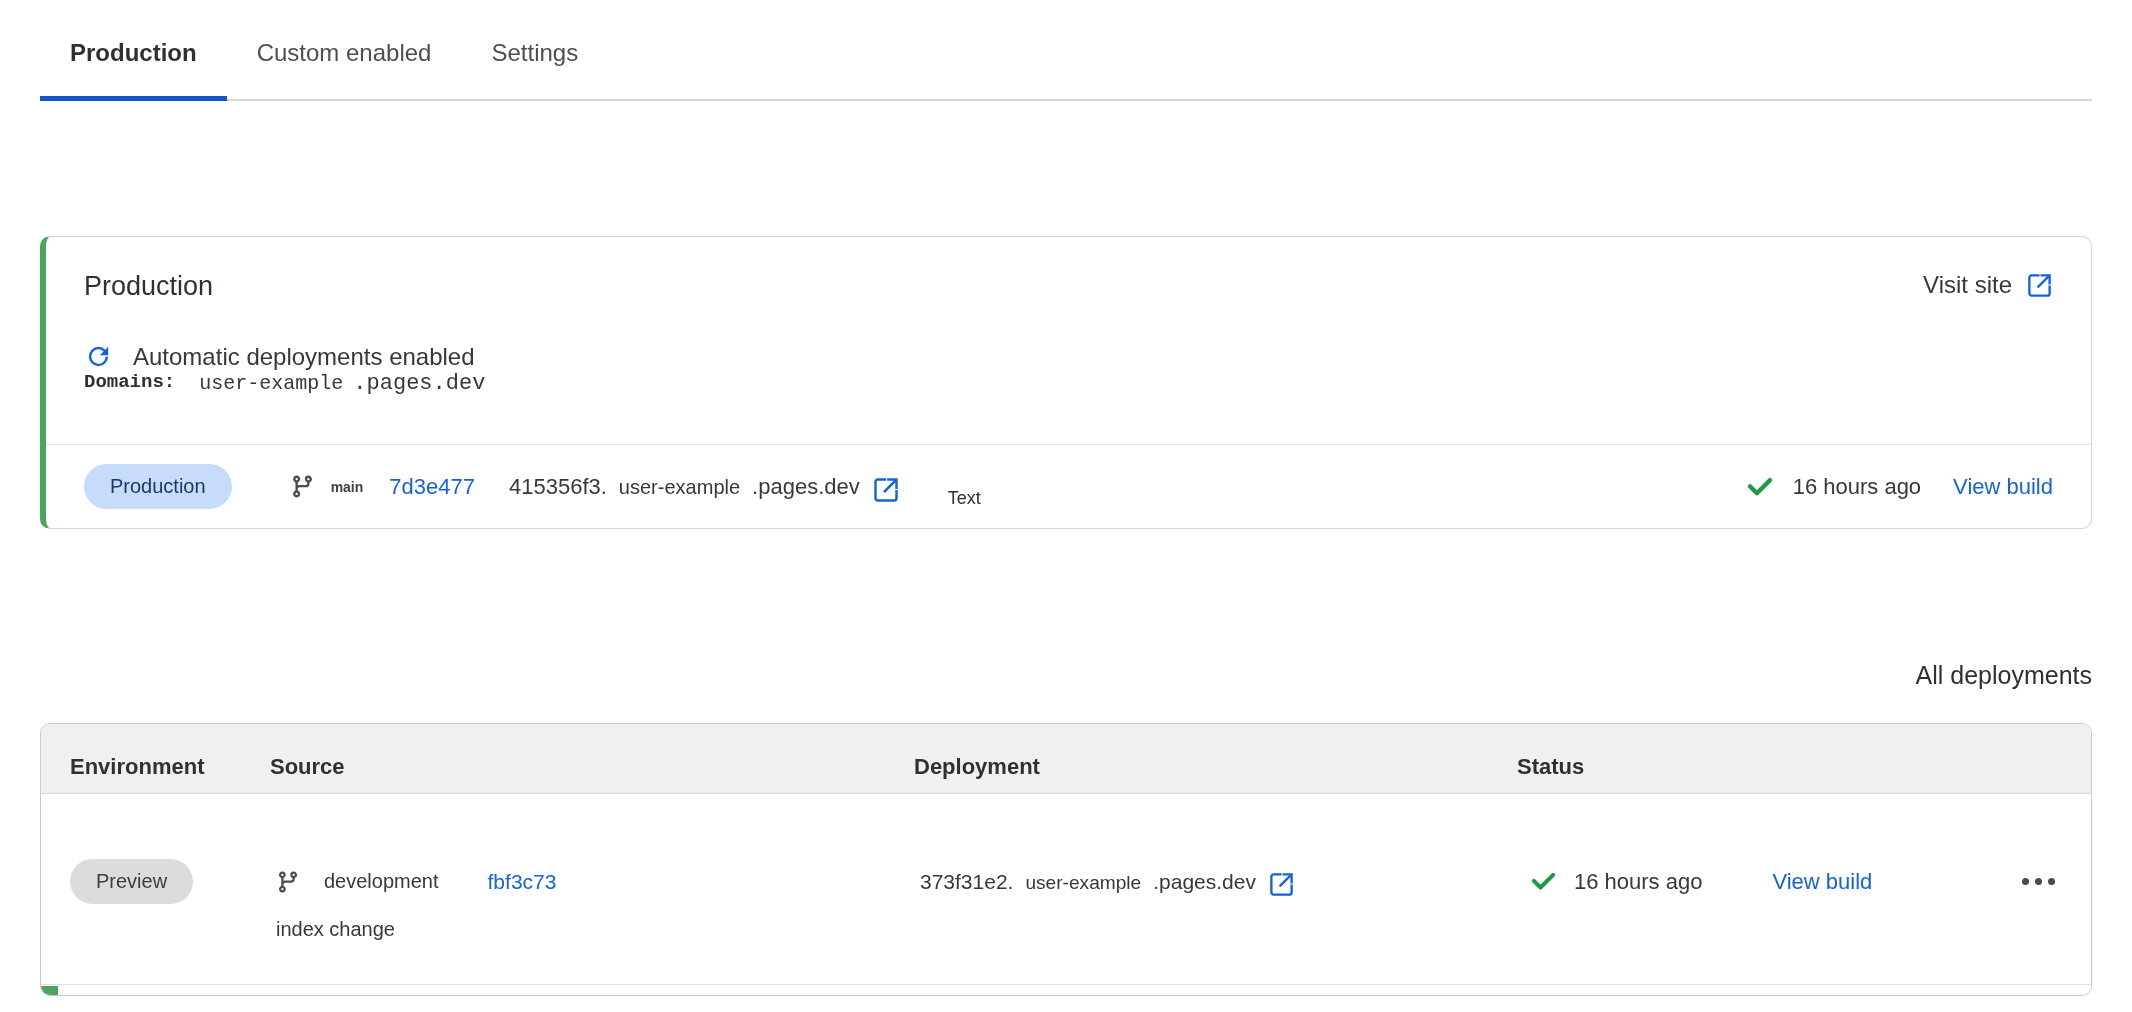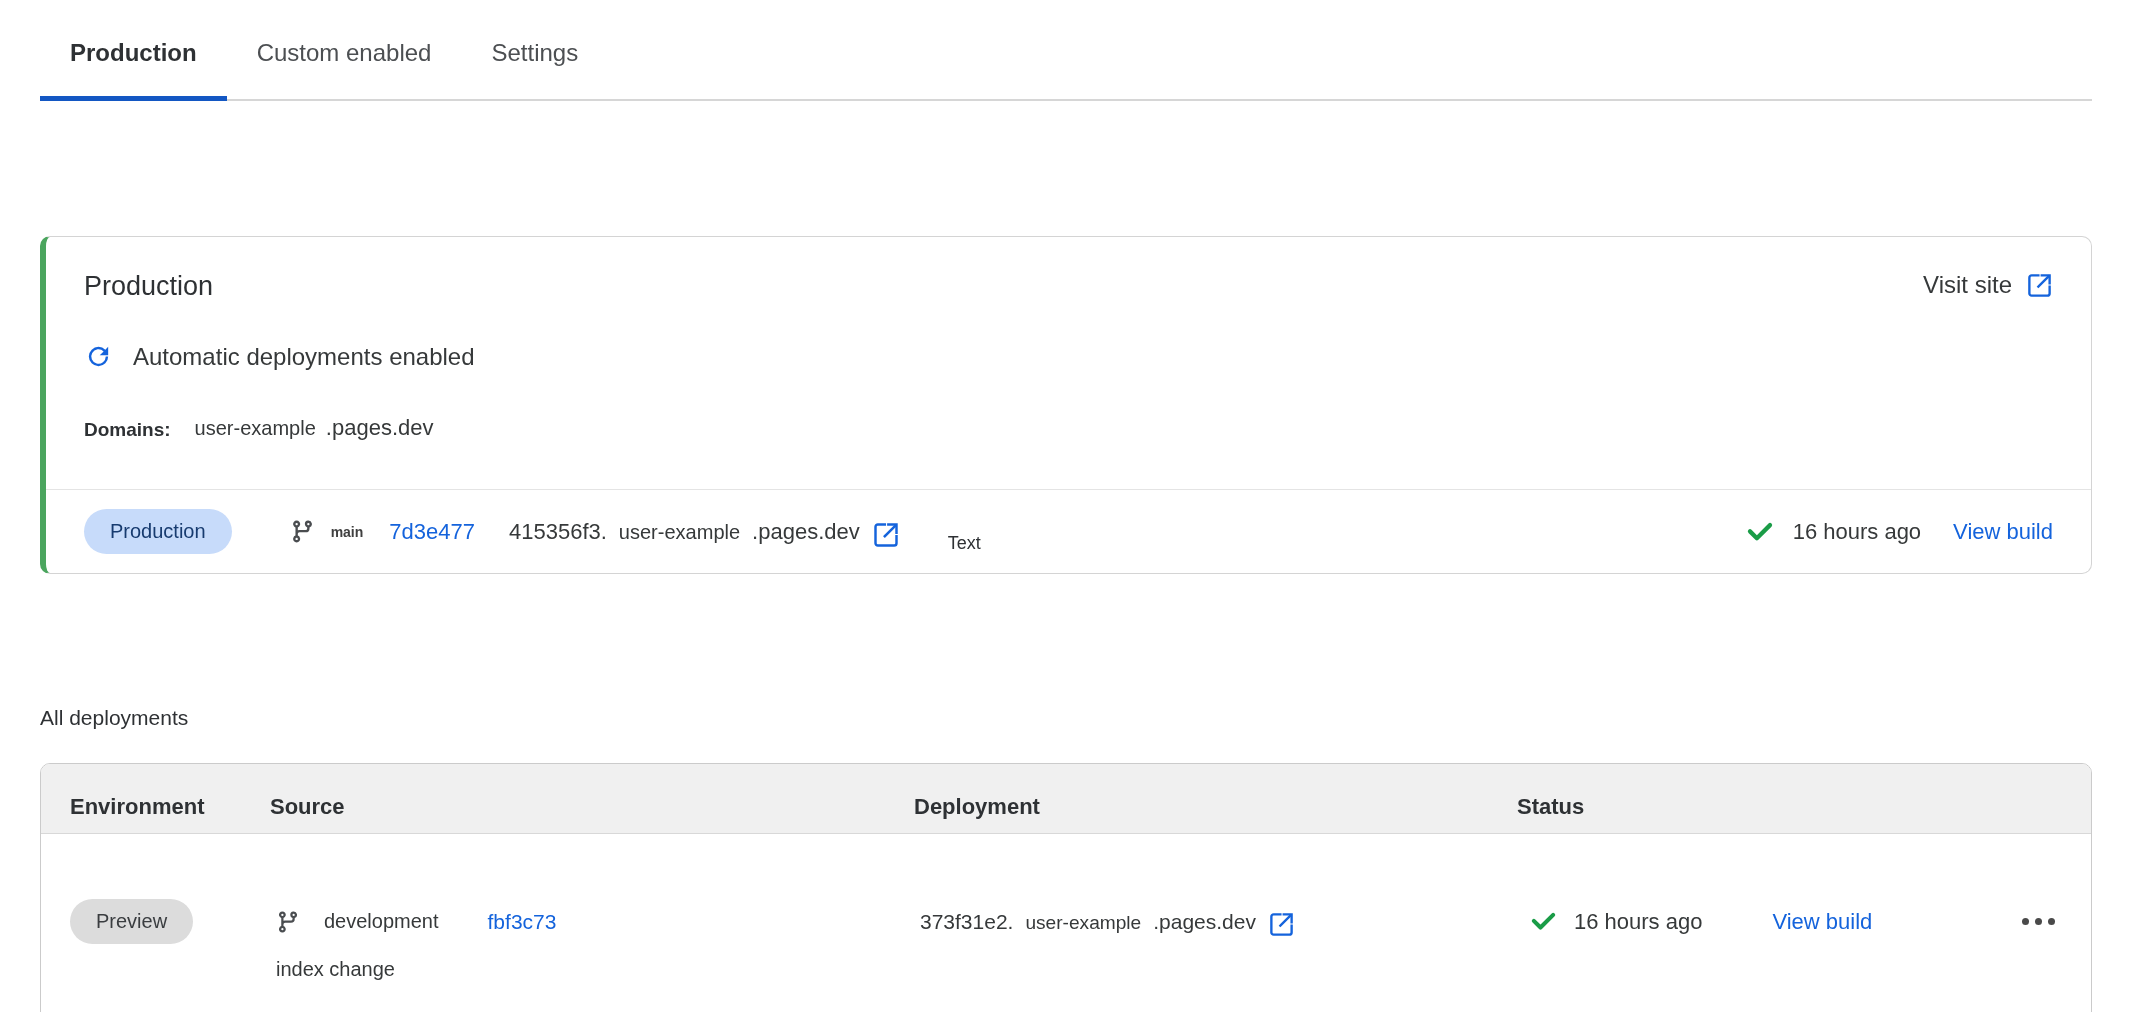--- a/index.html
+++ b/index.html
@@ -22,21 +22,21 @@
   .prod-card {
     margin-top:135px; background:#fff;
     border:1px solid #D4D4D4; border-left:6px solid #4BA55E;
     border-radius:10px;
   }
   .card-body { padding:34px 38px 0; }
   .card-head { display:flex; justify-content:space-between; align-items:flex-start; }
   .card-title { font-size:27px; font-weight:500; color:#2E3134; }
   .visit-site { display:inline-flex; align-items:center; gap:14px; font-size:24px; font-weight:500; color:#36393A; cursor:pointer; text-decoration:none; }
   .auto-row { margin-top:40px; display:flex; align-items:center; gap:20px; font-size:24px; }
-  .domains-row { margin-top:44px; padding-bottom:48px; display:flex; align-items:flex-end; gap:24px; }
+  .domains-row { padding-bottom:48px; display:flex; align-items:flex-start; gap:24px;font-family:Liberation Mono, monospace; }
   .domains-label { font-size:19px; font-weight:700; color:#2E3134; }
   .domain-text { display:inline-flex; align-items:baseline; gap:10px; font-size:22px; }
   .redacted { font-size:0.91em; }
   .hdivider { height:1px; background:#E4E4E4; }
 
   .deploy-row { height:83px; padding:0 38px; display:flex; align-items:center; justify-content:space-between; }
   .row-left { display:flex; align-items:center; }
   .pill { display:inline-flex; align-items:center; height:45px; padding:0 26px; border-radius:24px; font-size:20px; white-space:nowrap; }
   .pill-production { background:#C7DBFA; color:#173B6F; }
   .pill-preview { background:#DCDCDC; color:#3A3D40; }
@@ -44,21 +44,21 @@
   .branch-name { margin-left:16px; font-size:14px; font-weight:700; color:#404040; }
   .commit-link { margin-left:26px; font-size:22px; color:#1463DC; text-decoration:none; cursor:pointer; }
   .deploy-url { margin-left:34px; display:inline-flex; align-items:baseline; gap:12px; font-size:22px; }
   .ext-link { margin-left:12px; transform:translateY(3px); cursor:pointer; }
   .note { margin-left:48px; font-size:18px; transform:translateY(12px); color:#2E3134; }
   .row-right { display:flex; align-items:center; gap:32px; }
   .status-ok { display:flex; align-items:center; gap:18px; font-size:22px; }
   .view-build { font-size:22px; color:#1463DC; text-decoration:none; cursor:pointer; }
 
   
-  .section-title { margin-top:132px; font-size:21px; font-weight:500; color:#2E3134; }
+  .section-title { margin-top:132px; font-size:25px; font-weight:500; color:#2E3134;text-align:right; }
   .table { margin-top:33px; border:1px solid #CBCBCB; border-radius:10px; overflow:hidden; background:#fff; }
   .thead { display:flex; align-items:center; height:70px; background:#F0F0F0; border-bottom:1px solid #D8D8D8; font-size:22px; font-weight:700; color:#2E3134; }
   .cell { flex:0 0 auto;margin-top:17px; }
   .col-env { width:229px; padding-left:29px; }
   .col-source { width:644px; }
   .col-deploy { width:603px; }
   .col-status { flex:1 1 auto; padding-right:34px; display:flex; align-items:center; }
   .trow { display:flex; align-items:flex-start; padding-top:48px; height:191px; border-bottom:1px solid #DFDFDF; background:#fff; }
   .line { min-height:45px; display:flex; align-items:center; }
   .src-main { padding-left:6px; display:flex; align-items:center; }

